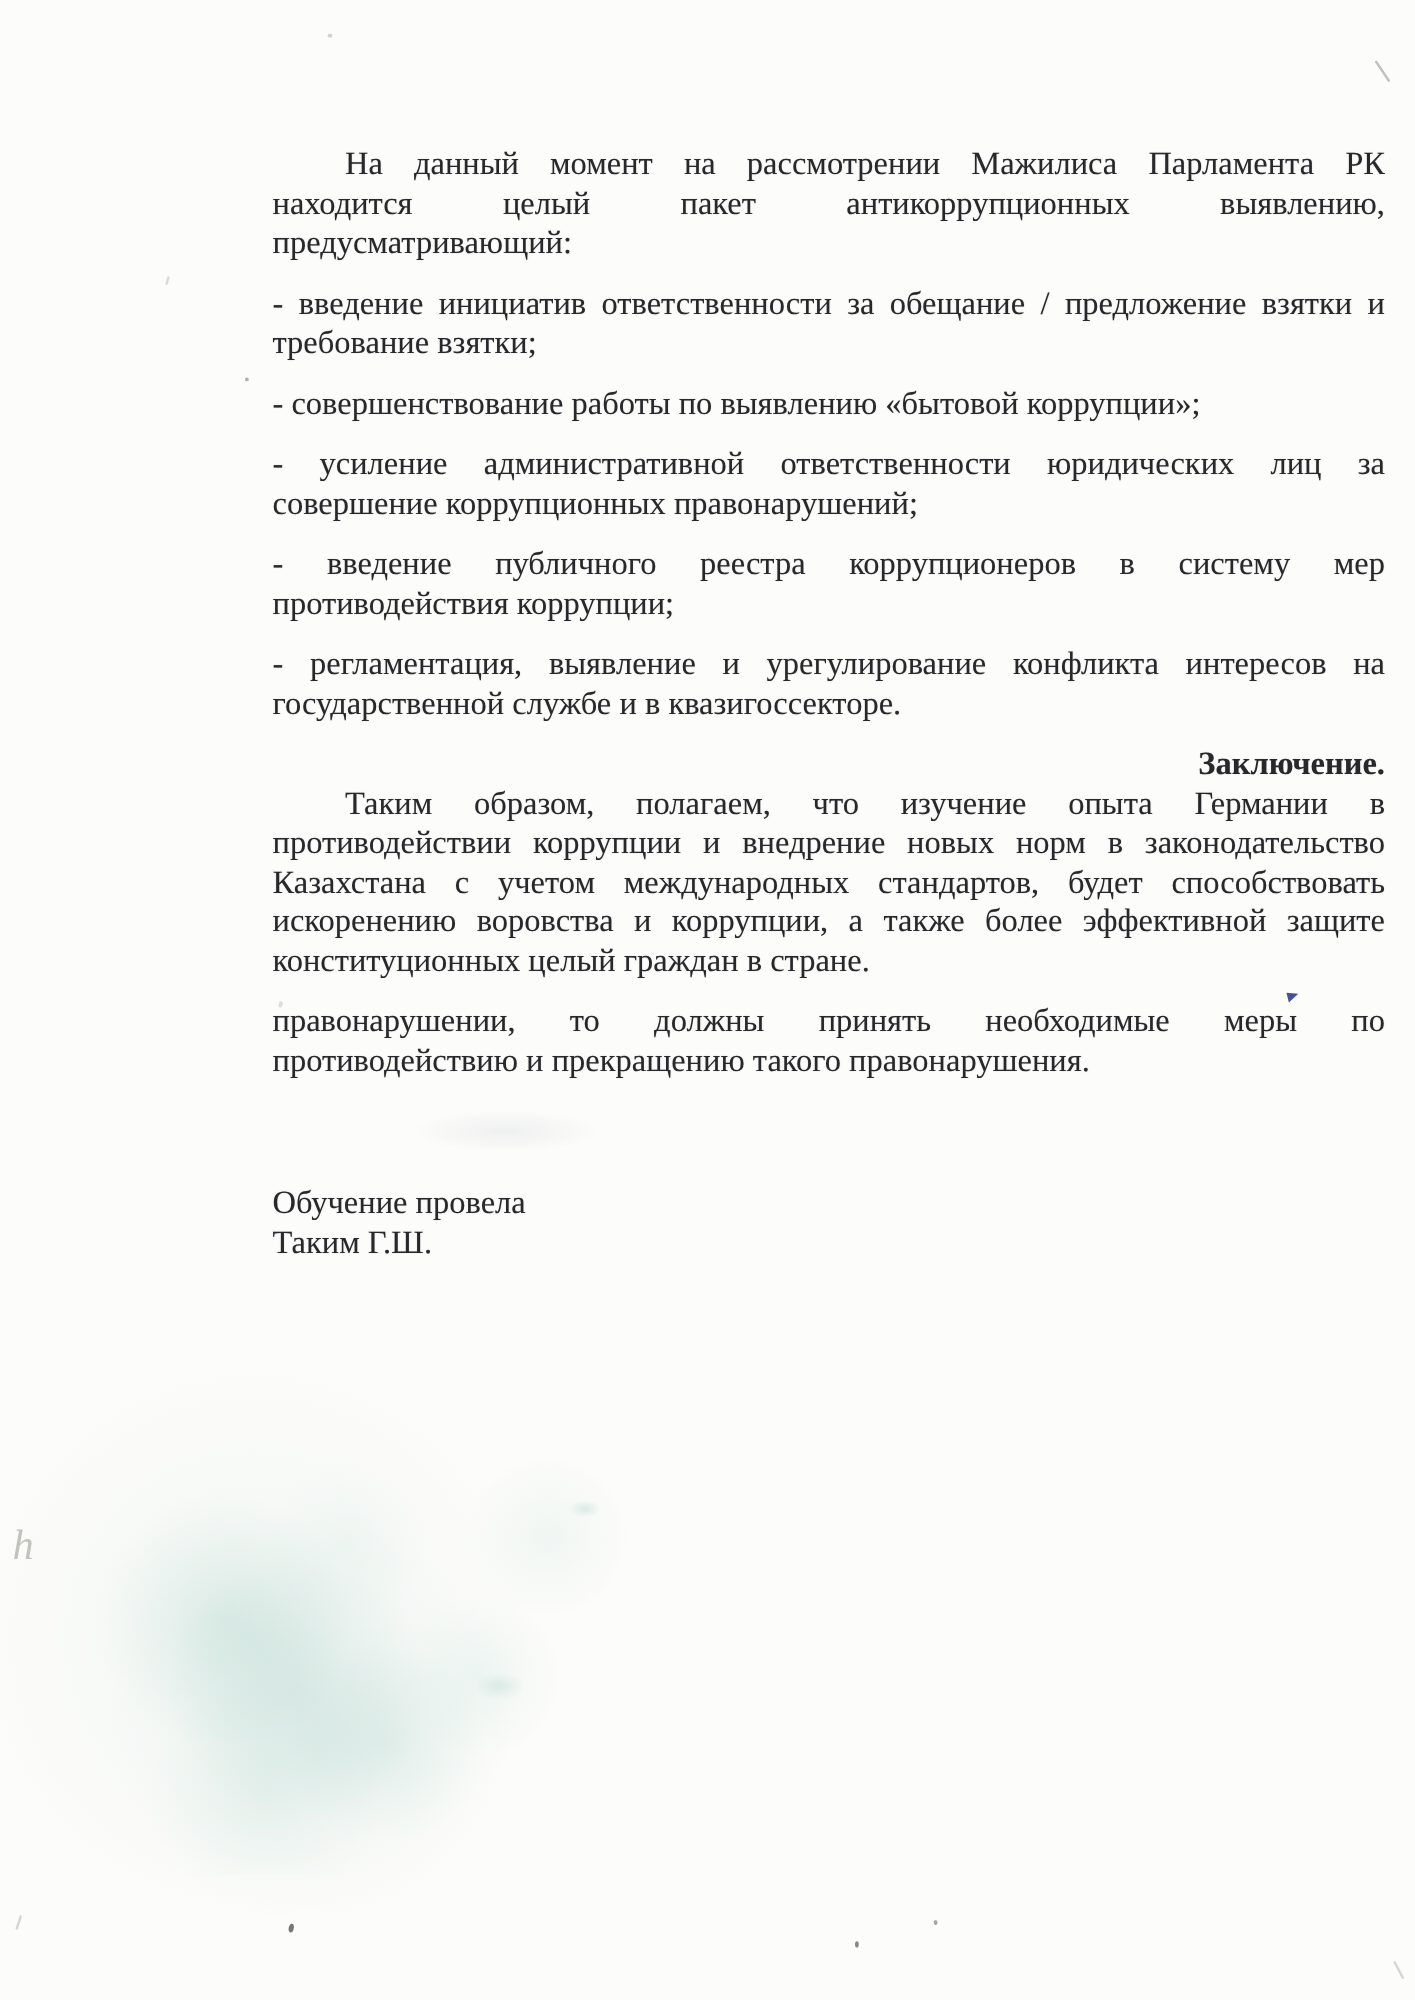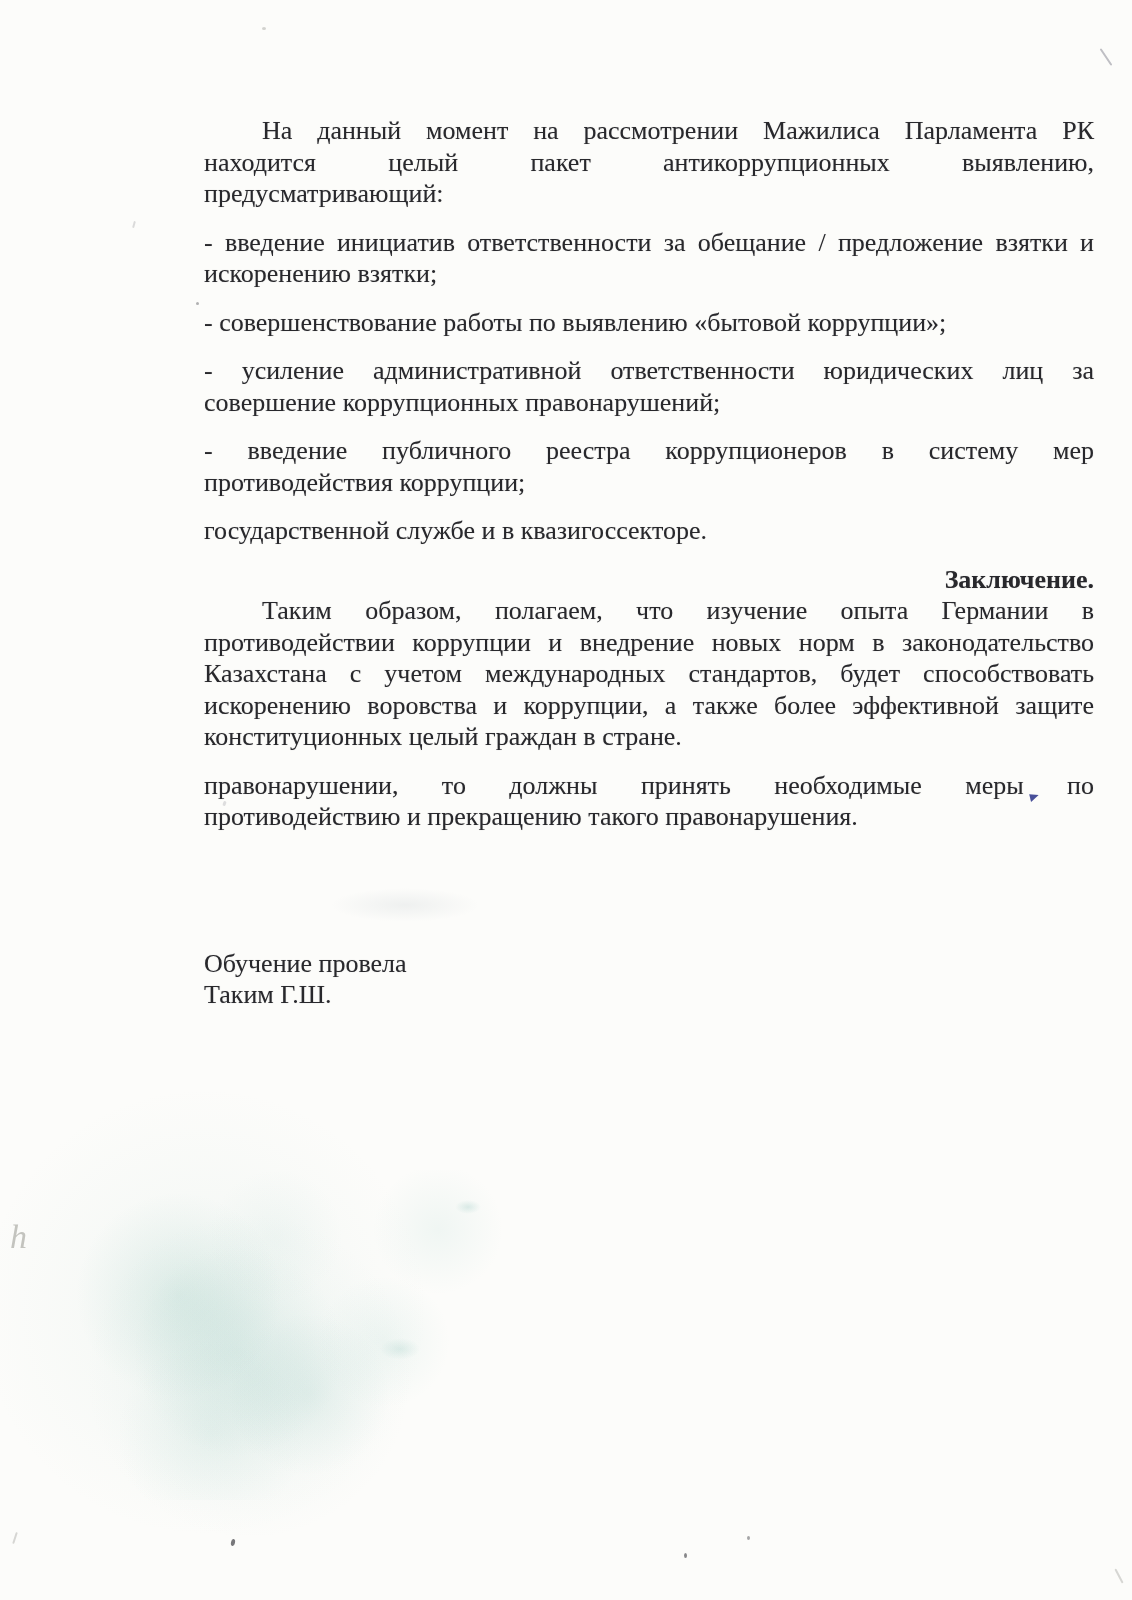--- a/index.html
+++ b/index.html
@@ -15,36 +15,36 @@
   .page {
     position: absolute;
     inset: 0;
     background:
       radial-gradient(circle at 18% 82%, rgba(150,195,185,0.10), transparent 14%),
       radial-gradient(circle at 22% 86%, rgba(140,190,180,0.10), transparent 10%),
       #fcfcfa;
   }
   .text-block {
     position: absolute;
-    left: 204px;
+    left: 218px;
     top: 115px;
     width: 890px;
     font-size: 26px;
     line-height: 31.5px;
     color: #28282c;
     text-shadow: 0 0 1px rgba(45,45,50,0.28);
   }
   .para { margin: 17px 0 0 0; }
   .para.first { margin-top: 0; }
   .para.no-gap { margin-top: 0; }
   .line { text-align: justify; }
   .line.jl { text-align-last: justify; }
   .line.ind { padding-left: 58px; }
   .heading-line { font-weight: bold; padding-left: 107px; text-align: right; }
-  .signature { margin-top: 115px; }
+  .signature { margin-top: 82px; }
   .signature .line { text-align: left; }
 
   
   .artifact { position: absolute; pointer-events: none; }
   .stroke-tr {
     left: 1105px; top: 47px; width: 2px; height: 20px;
     background: #8d8d97; opacity: 0.55; transform: rotate(-34deg); border-radius: 2px;
   }
   .pen-tick {
     left: 1030px; top: 793px; width: 0; height: 0;
@@ -94,38 +94,39 @@
   <div class="text-block">
 
     <div class="para first">
       <div class="line jl ind">На данный момент на рассмотрении Мажилиса Парламента РК</div>
       <div class="line jl">находится целый пакет антикоррупционных выявлению,</div>
       <div class="line">предусматривающий:</div>
     </div>
 
     <div class="para">
       <div class="line jl">- введение инициатив ответственности за обещание / предложение взятки и</div>
-      <div class="line">искоренению взятки;</div>
+      <div class="line">требование взятки;</div>
     </div>
 
     <div class="para">
       <div class="line">- совершенствование работы по выявлению «бытовой коррупции»;</div>
     </div>
 
     <div class="para">
       <div class="line jl">- усиление административной ответственности юридических лиц за</div>
       <div class="line">совершение коррупционных правонарушений;</div>
     </div>
 
     <div class="para">
       <div class="line jl">- введение публичного реестра коррупционеров в систему мер</div>
       <div class="line">противодействия коррупции;</div>
     </div>
 
     <div class="para">
+      <div class="line jl">- регламентация, выявление и урегулирование конфликта интересов на</div>
       <div class="line">государственной службе и в квазигоссекторе.</div>
     </div>
 
     <div class="para">
       <div class="line heading-line">Заключение.</div>
     </div>
 
     <div class="para no-gap">
       <div class="line jl ind">Таким образом, полагаем, что изучение опыта Германии в</div>
       <div class="line jl">противодействии коррупции и внедрение новых норм в законодательство</div>

